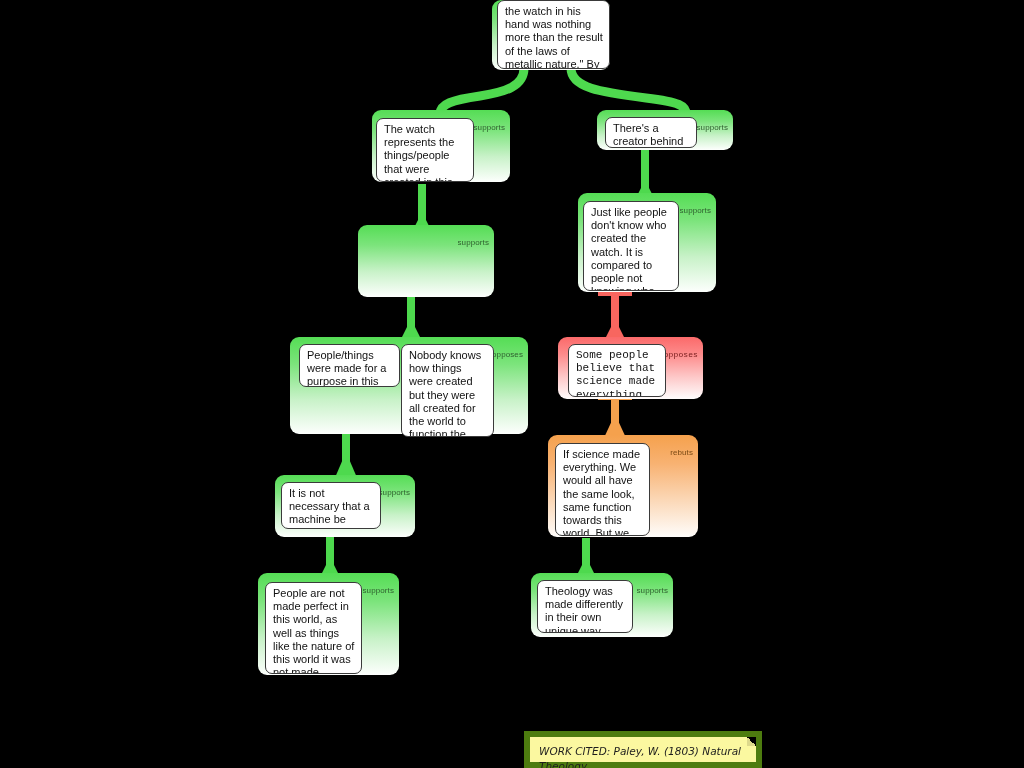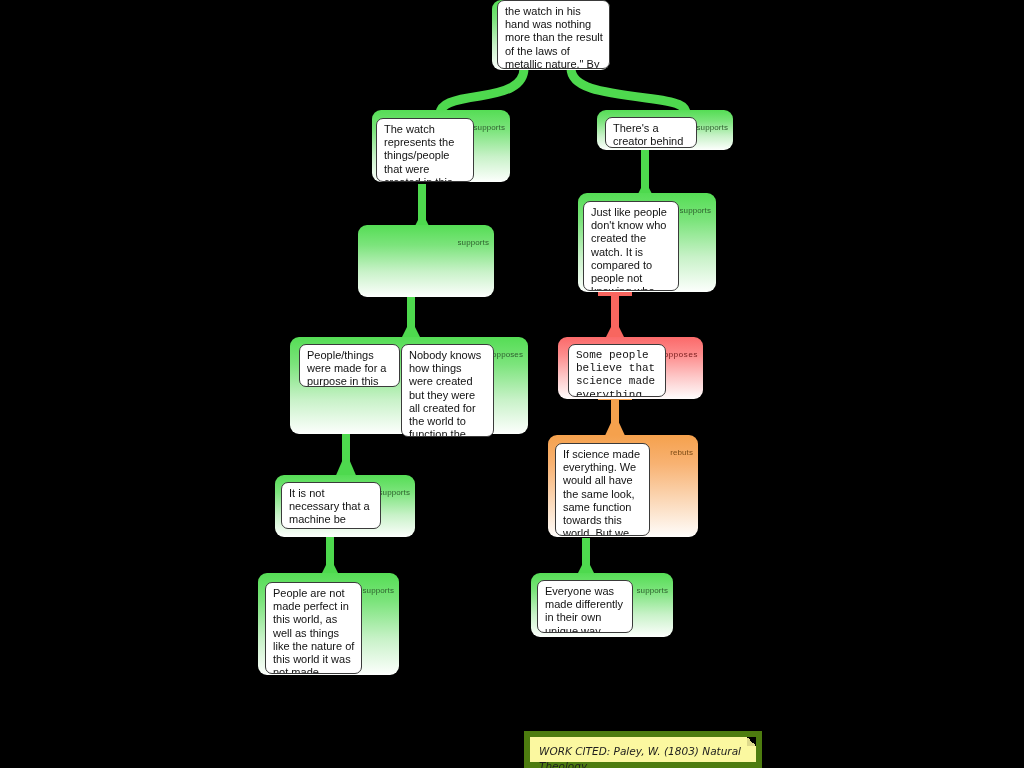--- a/index.html
+++ b/index.html
@@ -174,21 +174,21 @@
     <div class="card" style="left:7px; top:8px; width:95px; height:93px;">If science made everything. We would all have the same look, same function towards this world. But we do not.</div>
   </div>
 
   <div class="node green" style="left:258px; top:573px; width:141px; height:102px;">
     <span class="node-relation">supports</span>
     <div class="card" style="left:7px; top:9px; width:97px; height:92px;">People are not made perfect in this world, as well as things like the nature of this world it was not made perfect.</div>
   </div>
 
   <div class="node green" style="left:531px; top:573px; width:142px; height:64px;">
     <span class="node-relation">supports</span>
-    <div class="card" style="left:6px; top:7px; width:96px; height:53px;">Everyone was made differently in their own unique way</div>
+    <div class="card" style="left:6px; top:7px; width:96px; height:53px;">Theology was made differently in their own unique way</div>
   </div>
 
   <div class="sticky" style="left:524px; top:731px; width:238px; height:37px;">
     <div>WORK CITED: Paley, W. (1803) Natural Theology.</div>
 
     <span class="sticky-fold"></span>
   </div>
 
 </div>
 

